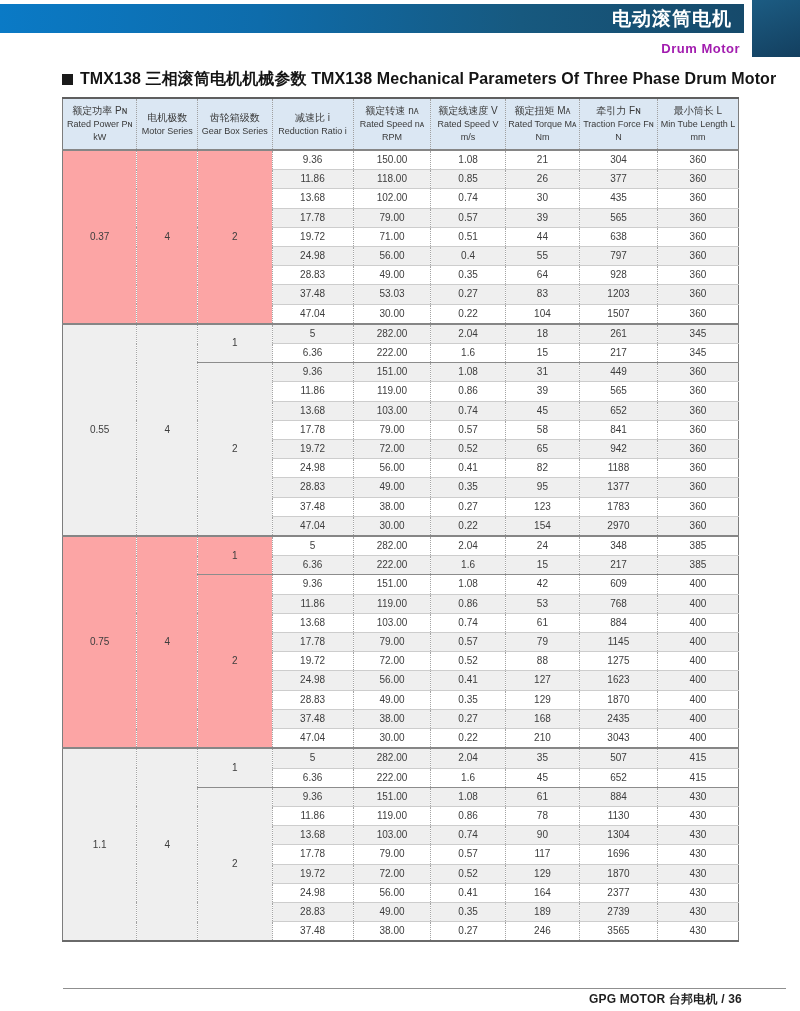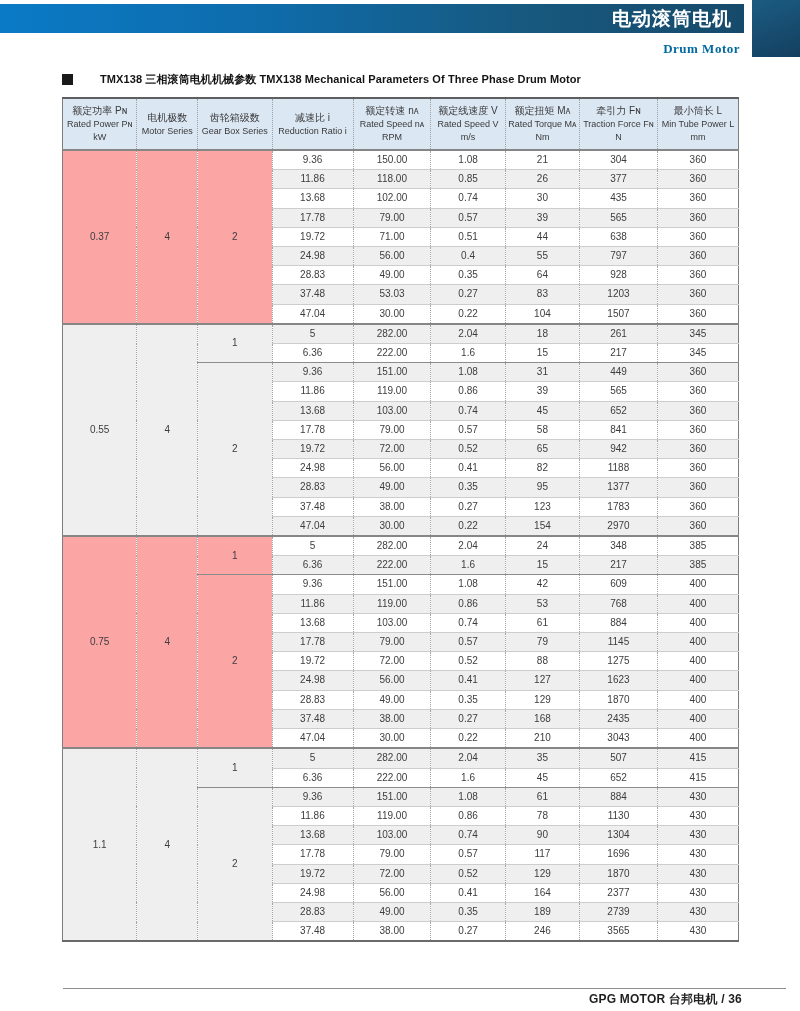--- a/index.html
+++ b/index.html
@@ -16,27 +16,27 @@
     display:flex; align-items:center; justify-content:flex-end;
     padding-right:12px; box-sizing:border-box;
   }
   .banner-title { color:#ffffff; font-size:19px; font-weight:bold; letter-spacing:1px; }
   .corner-block {
     position:absolute; top:0; right:0; width:48px; height:57px;
     background:linear-gradient(160deg,#1c5c83 0%,#133f5f 100%);
   }
   .subtitle {
     position:absolute; top:41px; right:60px;
-    font-size:13px; font-weight:bold; color:#0369a1; letter-spacing:.5px;font-family:Liberation Serif, serif;
+    font-size:13px; font-weight:bold; color:#a21caf; letter-spacing:.5px;
   }
   
   .section-title {
     position:absolute; top:71px; left:62px; height:16px;
     display:flex; align-items:center;
-    font-weight:bold; font-size:11px; color:#141414; white-space:nowrap;gap:20px;
+    font-weight:bold; font-size:16px; color:#141414; white-space:nowrap;
   }
   .bullet { width:11px; height:11px; background:#1a1a1a; display:inline-block; margin-right:7px; flex:none; }
   .title-text { letter-spacing:.1px; }
   
   table.params {
     position:absolute; top:97px; left:62px; width:677px;
     border-collapse:collapse; table-layout:fixed;
     border-left:1px solid #7d7d7d; border-right:1px solid #7d7d7d;
     border-top:2px solid #5f5f5f; border-bottom:2px solid #6a6a6a;
   }
@@ -125,21 +125,21 @@
             <div class="h-en">Rated Torque Mᴀ</div>
             <div class="h-unit">Nm</div>
           </th>
           <th>
             <div class="h-zh">牵引力 Fɴ</div>
             <div class="h-en">Traction Force Fɴ</div>
             <div class="h-unit">N</div>
           </th>
           <th>
             <div class="h-zh">最小筒长 L</div>
-            <div class="h-en">Min Tube Power L</div>
+            <div class="h-en">Min Tube Length L</div>
             <div class="h-unit">mm</div>
           </th>
         </tr>
       </thead>
     <tbody>
         <tr class="block-start">
           <td rowspan="9" class="merge">0.37</td>
           <td rowspan="9" class="merge">4</td>
           <td rowspan="9" class="merge">2</td>
           <td>9.36</td>

